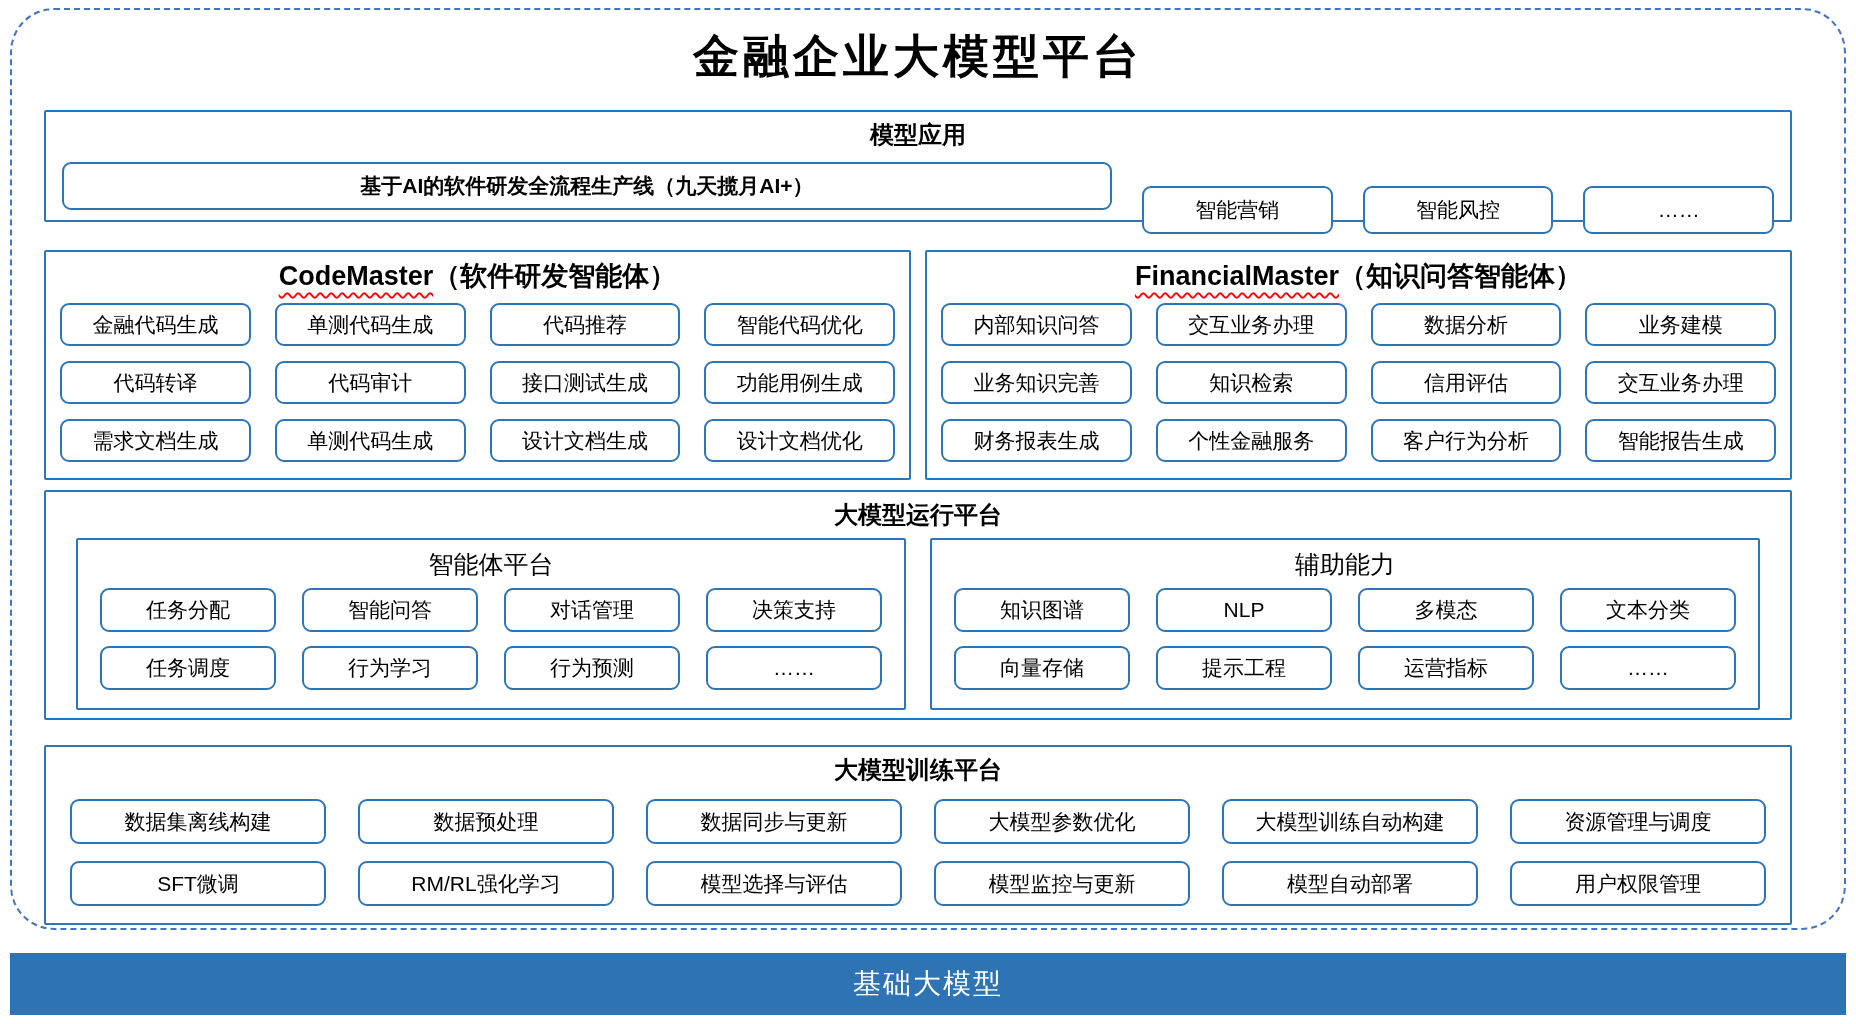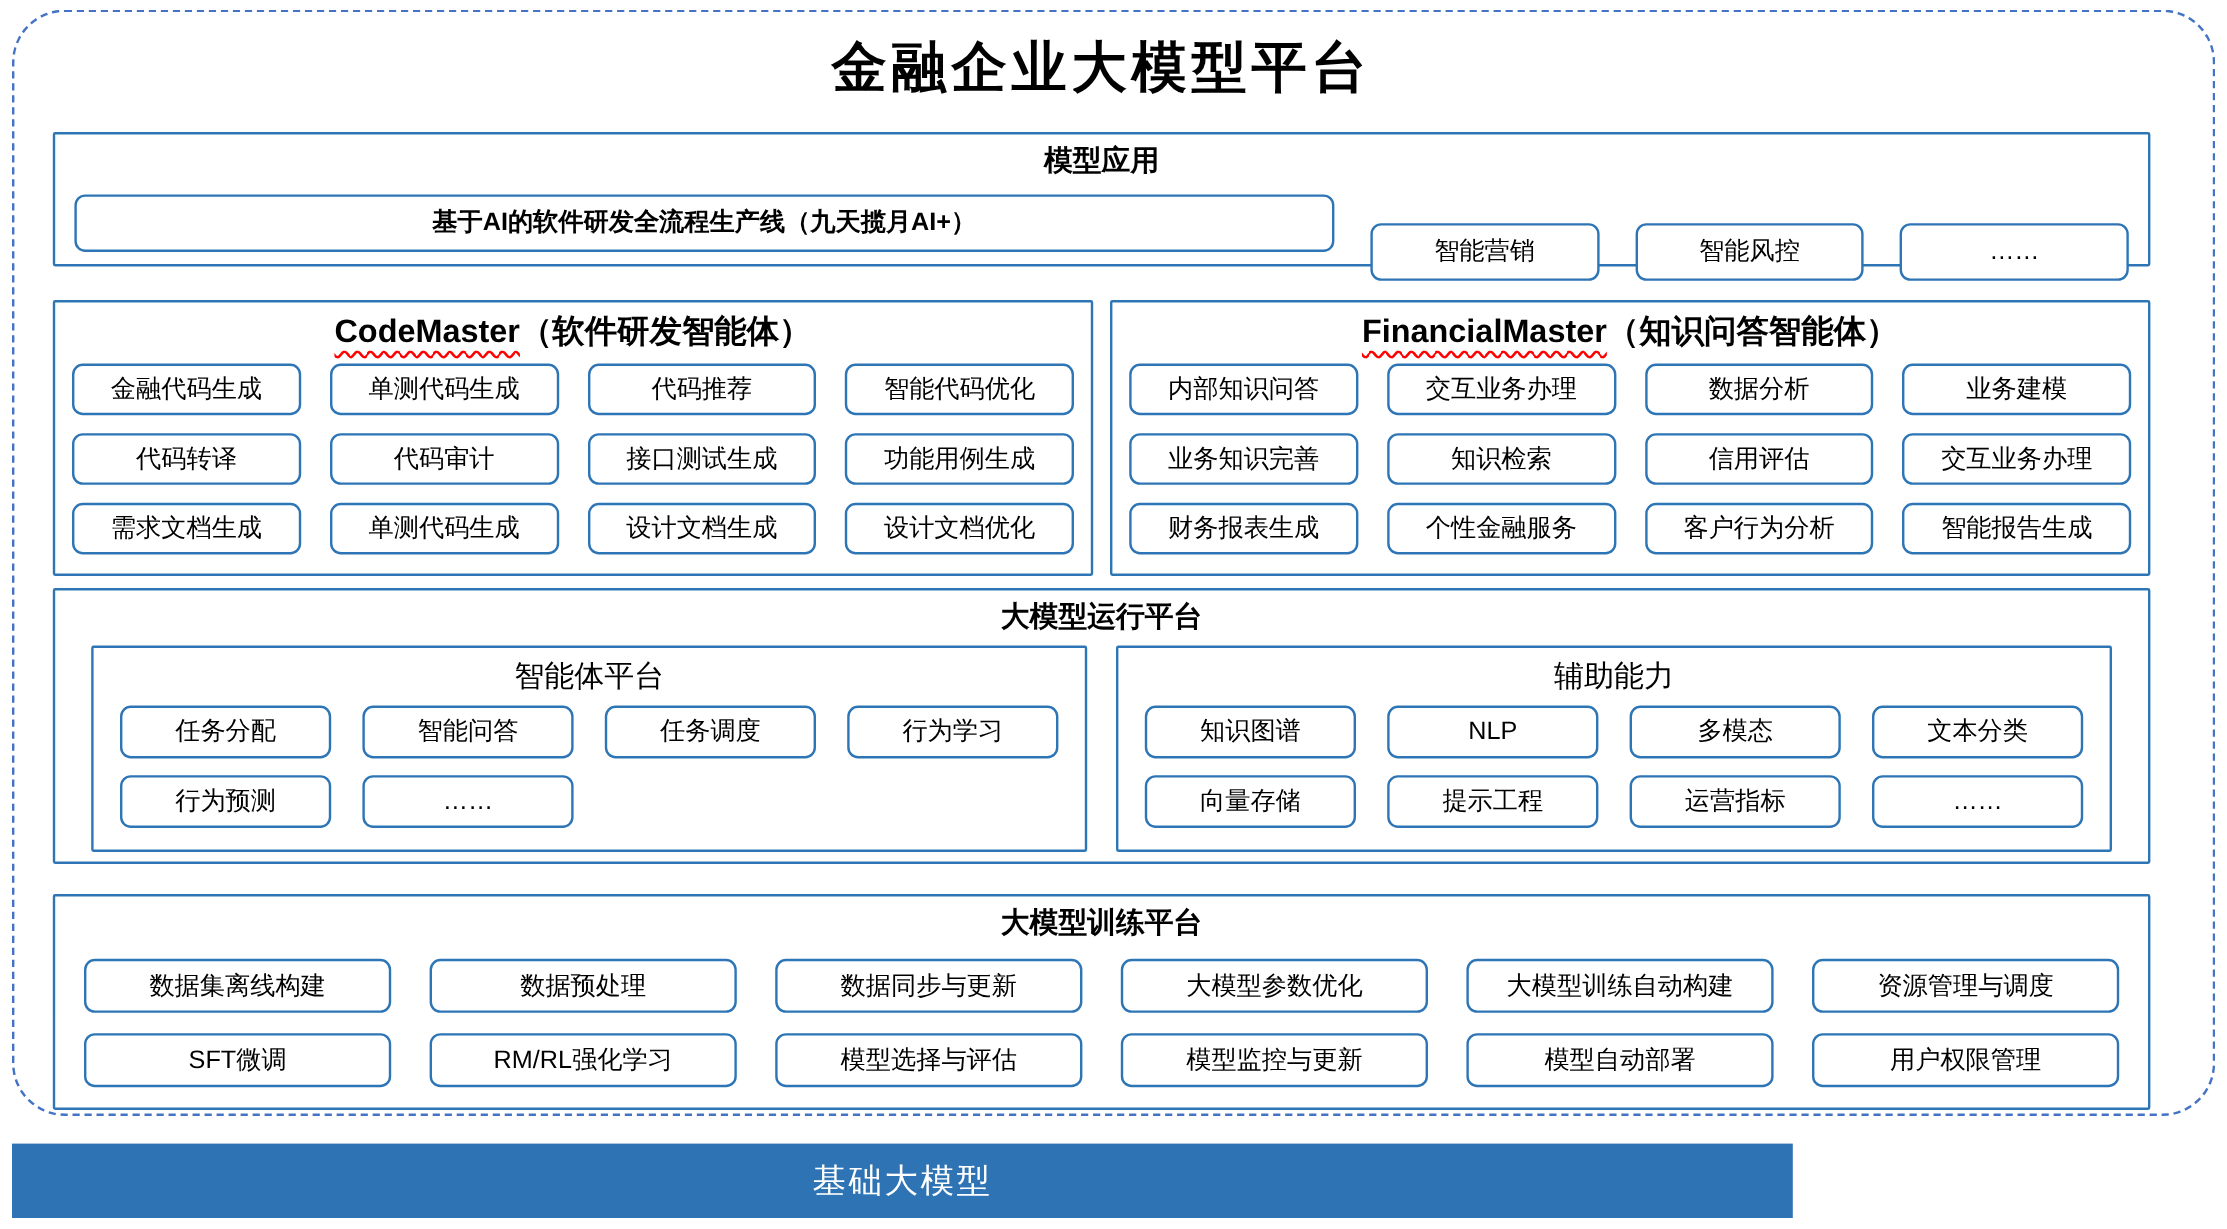--- a/index.html
+++ b/index.html
@@ -76,21 +76,21 @@
   
   .sec-training{margin-top:25px;height:180px;}
   .training-grid{
     display:grid;grid-template-columns:repeat(6,1fr);
     column-gap:32px;row-gap:17px;padding:0 24px;margin-top:14px;
   }
   .training-grid .item{height:45px;}
 
   
   .foundation-bar{
-    position:absolute;left:10px;top:953px;width:1484px;height:62px;
+    position:absolute;left:10px;top:953px;width:1836px;height:62px;
     background:var(--foundation-bg);color:var(--foundation-text);
     display:flex;align-items:center;justify-content:center;
     font-size:28px;font-weight:400;letter-spacing:2px;
   }
 </style>
 </head>
 <body>
 
 <div class="page">
   <div class="outer-dashed"></div>
@@ -147,20 +147,22 @@
     </div>
 
     <div class="sec sec-runtime">
       <div class="sec-header">大模型运行平台</div>
       <div class="runtime-cols">
         <div class="sub-box">
           <div class="sub-header">智能体平台</div>
           <div class="sub-grid">
             <div class="item">任务分配</div>
             <div class="item">智能问答</div>
+            <div class="item">对话管理</div>
+            <div class="item">决策支持</div>
             <div class="item">任务调度</div>
             <div class="item">行为学习</div>
             <div class="item">行为预测</div>
             <div class="item">……</div>
           </div>
         </div>
         <div class="sub-box">
           <div class="sub-header">辅助能力</div>
           <div class="sub-grid">
             <div class="item">知识图谱</div>

